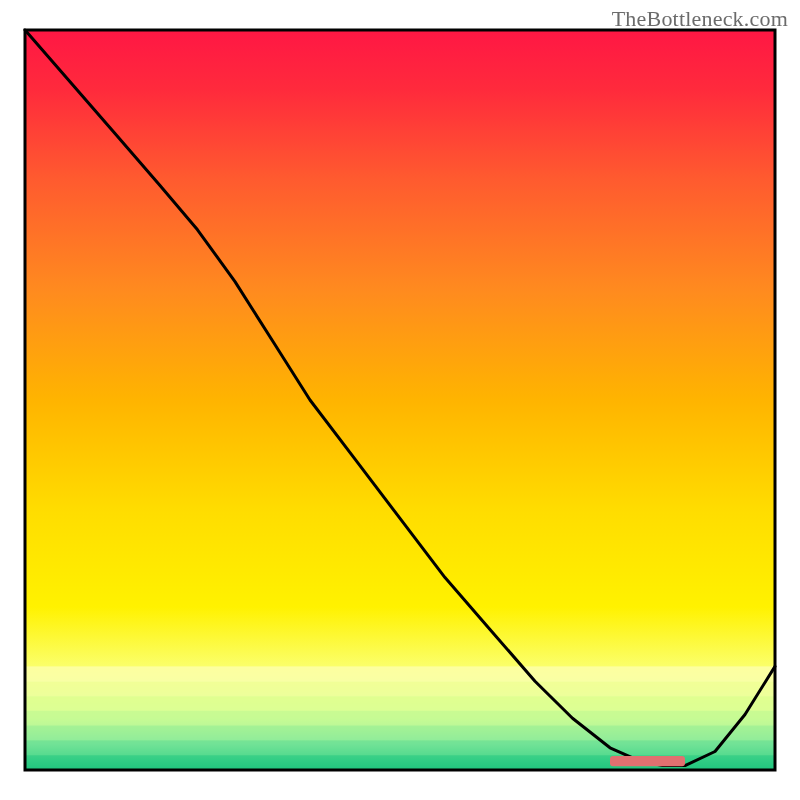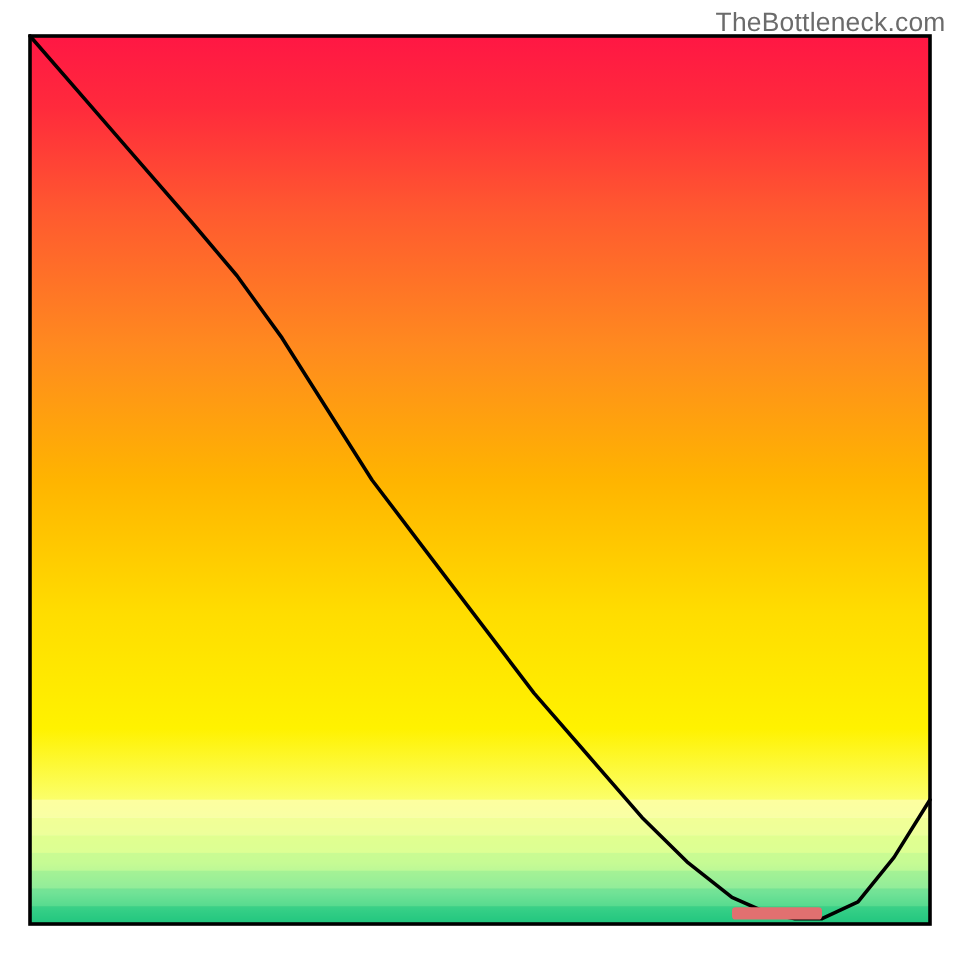--- a/index.html
+++ b/index.html
@@ -8,20 +8,21 @@
     width: 800px;
     height: 800px;
     background: #ffffff;
     font-family: Arial, Helvetica, sans-serif;
     overflow: hidden;
   }
   .canvas-wrap {
     position: relative;
     width: 800px;
     height: 676px;
+    font-family: Liberation Serif, serif;
   }
   .attribution {
     position: absolute;
     top: 6px;
     right: 12px;
     font-size: 22px;
     color: #6b6b6b;
     font-weight: 400;
     letter-spacing: 0.2px;
   }

